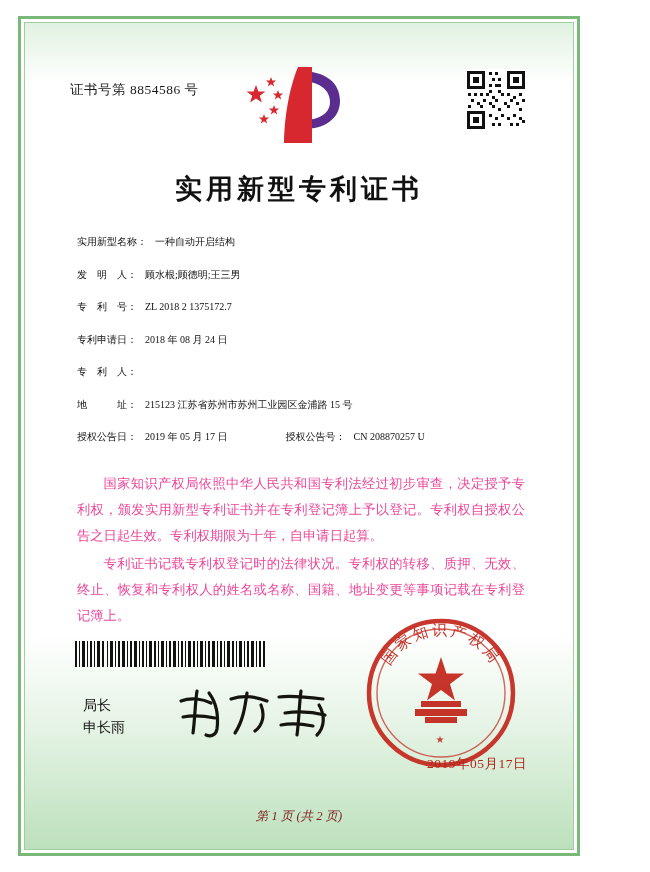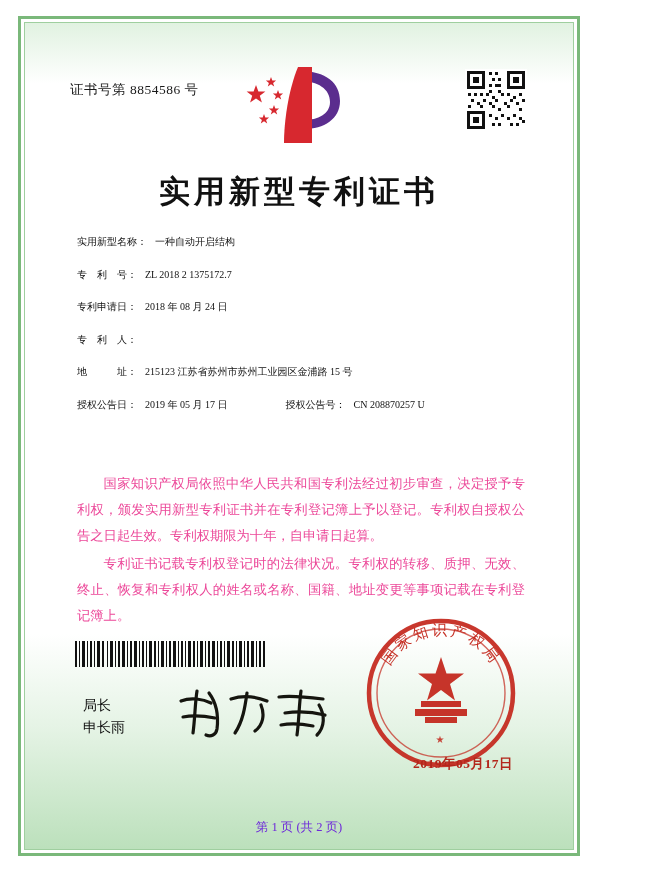--- a/index.html
+++ b/index.html
@@ -98,21 +98,21 @@
     height: 62px;
   }
 
   
   .title {
     position: absolute;
     top: 148px;
     left: 0;
     right: 0;
     text-align: center;
-    font-size: 31px;
+    font-size: 27px;
     font-weight: bold;
     letter-spacing: 4px;
     color: #111;
     font-family: "Liberation Serif", "DejaVu Serif", serif;
   }
 
   
   .fields {
     position: absolute;
     top: 212px;
@@ -187,37 +187,37 @@
   
   .seal {
     position: absolute;
     right: 56px;
     top: 594px;
     width: 152px;
     height: 152px;
   }
   .seal-date {
     position: absolute;
-    right: 60px;
+    right: 46px;
     top: 732px;
     font-size: 13.5px;
     color: #b3261b;
     letter-spacing: 0.5px;
-    font-weight: bold;
   }
 
   
   .page-footer {
     position: absolute;
     left: 0;
     right: 0;
-    bottom: 13px;
+    bottom: 24px;
     text-align: center;
     font-size: 12.5px;
-    color: #6d28d9;
+    color: #7f1d1d;
+    font-style: italic;
   }
 </style>
 </head>
 <body>
 
 <div class="certificate">
 
   <div class="border-outer"></div>
   <div class="border-inner"></div>
   <div class="top-wash"></div>
@@ -306,20 +306,24 @@
 
     <div class="title">实用新型专利证书</div>
 
     <div class="fields">
 
       <div class="field-row">
         <span class="field-label">实用新型名称：</span>
         <span class="field-value">一种自动开启结构</span>
       </div>
 
+      <div class="field-row">
+        <span class="field-label">发　明　人：</span>
+        <span class="field-value">顾水根;顾德明;王三男</span>
+      </div>
 
       <div class="field-row">
         <span class="field-label">专　利　号：</span>
         <span class="field-value">ZL 2018 2 1375172.7</span>
       </div>
 
       <div class="field-row">
         <span class="field-label">专利申请日：</span>
         <span class="field-value">2018 年 08 月 24 日</span>
       </div>

